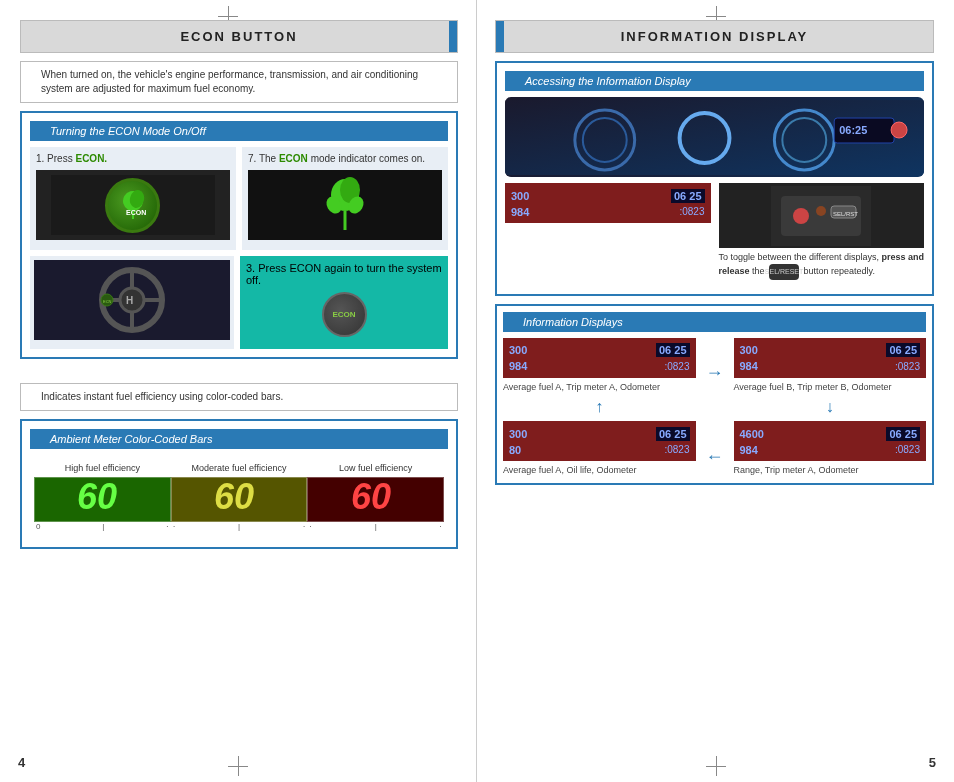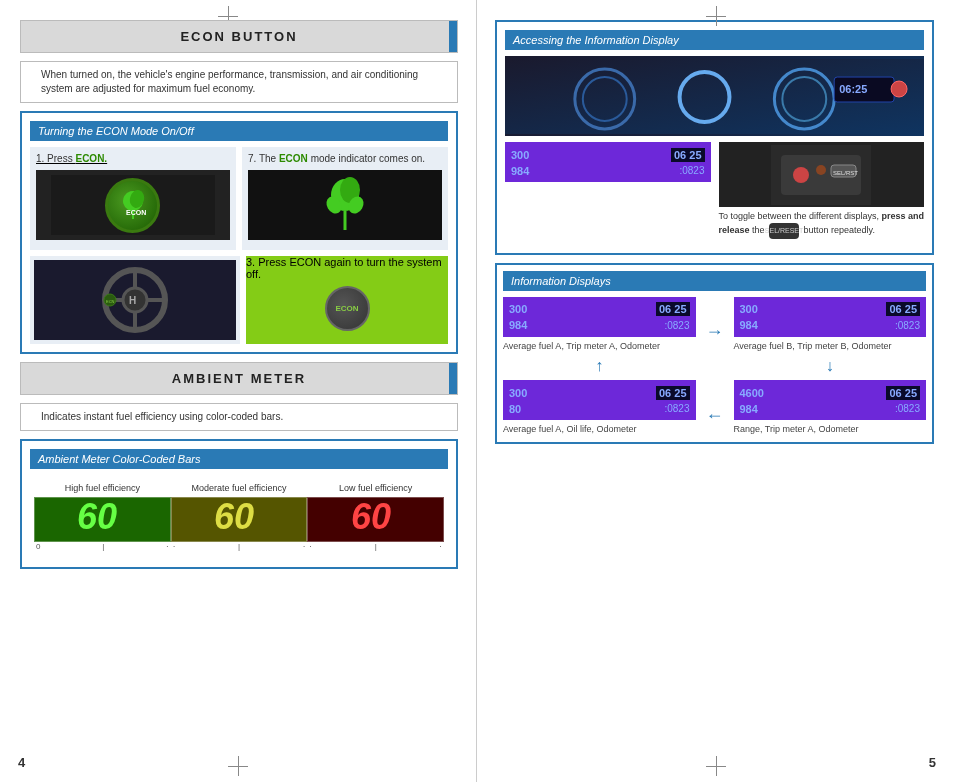--- a/index.html
+++ b/index.html
@@ -83,31 +83,31 @@
       font-size: 10px;
       color: #333;
       margin-bottom: 8px;
       line-height: 1.4;
     }
 
     
     .blue-sub-header {
       background: #2a7ab5;
       color: #fff;
-      padding: 4px 8px;
+      padding: 4px 20px;
       font-size: 11px;
       font-style: italic;
       margin-bottom: 6px;
     }
 
     
     .blue-bordered-section {
       border: 2px solid #2a7ab5;
       padding: 8px;
-      margin-bottom: 8px;
+      margin-bottom: 24px;
     }
 
     .blue-bordered-section .sub-desc {
       font-size: 10px;
       color: #333;
       margin-bottom: 8px;
       line-height: 1.4;
     }
 
     .step-box {
@@ -215,24 +215,25 @@
     .dashboard-img {
       width: 100%;
       height: 80px;
       background: linear-gradient(135deg, #1a1a2e, #16213e, #0f3460);
       margin-bottom: 6px;
       display: flex;
       align-items: center;
       justify-content: center;
       position: relative;
       overflow: hidden;
+      border-radius: 6px;
     }
 
     .display-screen {
-      background: #6d28d9;
+      background: #7f1d1d;
       padding: 4px 6px;
       color: #fff;
       font-size: 10px;
       height: 40px;
       display: flex;
       flex-direction: column;
       justify-content: space-around;
       margin-bottom: 4px;
     }
 
@@ -387,21 +388,21 @@
       <span>When turned on, the vehicle's engine performance, transmission, and air conditioning system are adjusted for maximum fuel economy.</span>
     </div>
 
     <div class="blue-bordered-section">
       <div class="blue-sub-header">
         <span>Turning the ECON Mode On/Off</span>
       </div>
 
       <div style="display:flex;gap:6px;margin-bottom:6px;">
 
-        <div class="step-box" style="flex:1;text-decoration:underline;">
+        <div class="step-box" style="flex:1;">
           <div class="step-label">
             <span>1. Press </span><span class="econ-green">ECON.</span>
           </div>
           <div class="step-image" style="height:70px;">
             <div style="background:#1a1a1a;width:85%;height:85%;display:flex;align-items:center;justify-content:center;">
               <div class="econ-button-circle">
 
                 <svg width="28" height="32" viewBox="0 0 28 32">
                   <ellipse cx="14" cy="12" rx="10" ry="10" fill="#44cc22" transform="rotate(-15,14,12)"></ellipse>
                   <ellipse cx="18" cy="10" rx="7" ry="9" fill="#33aa11" transform="rotate(15,18,10)"></ellipse>
@@ -446,37 +447,33 @@
               <line x1="47" y1="35" x2="65" y2="35" stroke="#555" stroke-width="4"></line>
 
               <text x="29" y="39" fill="#aaa" font-size="10" font-weight="bold">H</text>
 
               <circle cx="10" cy="35" r="6" fill="#2a5a10" stroke="#3a7a15" stroke-width="1"></circle>
               <text x="6" y="38" fill="#88cc44" font-size="4">ECN</text>
             </svg>
           </div>
         </div>
 
-        <div style="flex:1;background:#84cc16;padding:0;">
+        <div style="flex:1;background:#14b8a6;padding:6px;">
           <div class="step-label">
             <span>3. Press </span><span class="econ-green">ECON</span><span> again to turn the system off.</span>
           </div>
           <div style="display:flex;justify-content:center;padding:6px 0;">
             <div class="econ-button-small">
               <span class="econ-text-small">ECON</span>
             </div>
           </div>
         </div>
       </div>
     </div>
 
-    <div class="section-title-bar with-accent" style="position:relative;margin-top:4px;">
-      <span>AMBIENT METER</span>
-      <div style="position:absolute;right:0;top:0;width:8px;height:100%;background:#2a7ab5;"></div>
-    </div>
 
     <div class="desc-box">
       <span>Indicates instant fuel efficiency using color-coded bars.</span>
     </div>
 
     <div class="blue-bordered-section">
       <div class="blue-sub-header">
         <span>Ambient Meter Color-Coded Bars</span>
       </div>
 
@@ -534,20 +531,24 @@
 
     <div class="page-num page-num-left">4</div>
 
     <div class="crosshair" style="position:absolute;bottom:6px;left:calc(50% - 10px);"></div>
   </div>
 
   <div class="right-page">
 
     <div class="crosshair" style="position:absolute;top:6px;left:calc(50% - 10px);"></div>
 
+    <div class="section-title-bar with-accent-right" style="position:relative;">
+      <div style="position:absolute;left:0;top:0;width:8px;height:100%;background:#2a7ab5;"></div>
+      <span>INFORMATION DISPLAY</span>
+    </div>
 
 
     <div class="blue-bordered-section accessing-section">
       <div class="blue-sub-header">
         <span>Accessing the Information Display</span>
       </div>
 
       <div class="dashboard-img">
         <svg width="420" height="75" viewBox="0 0 420 75">
 

